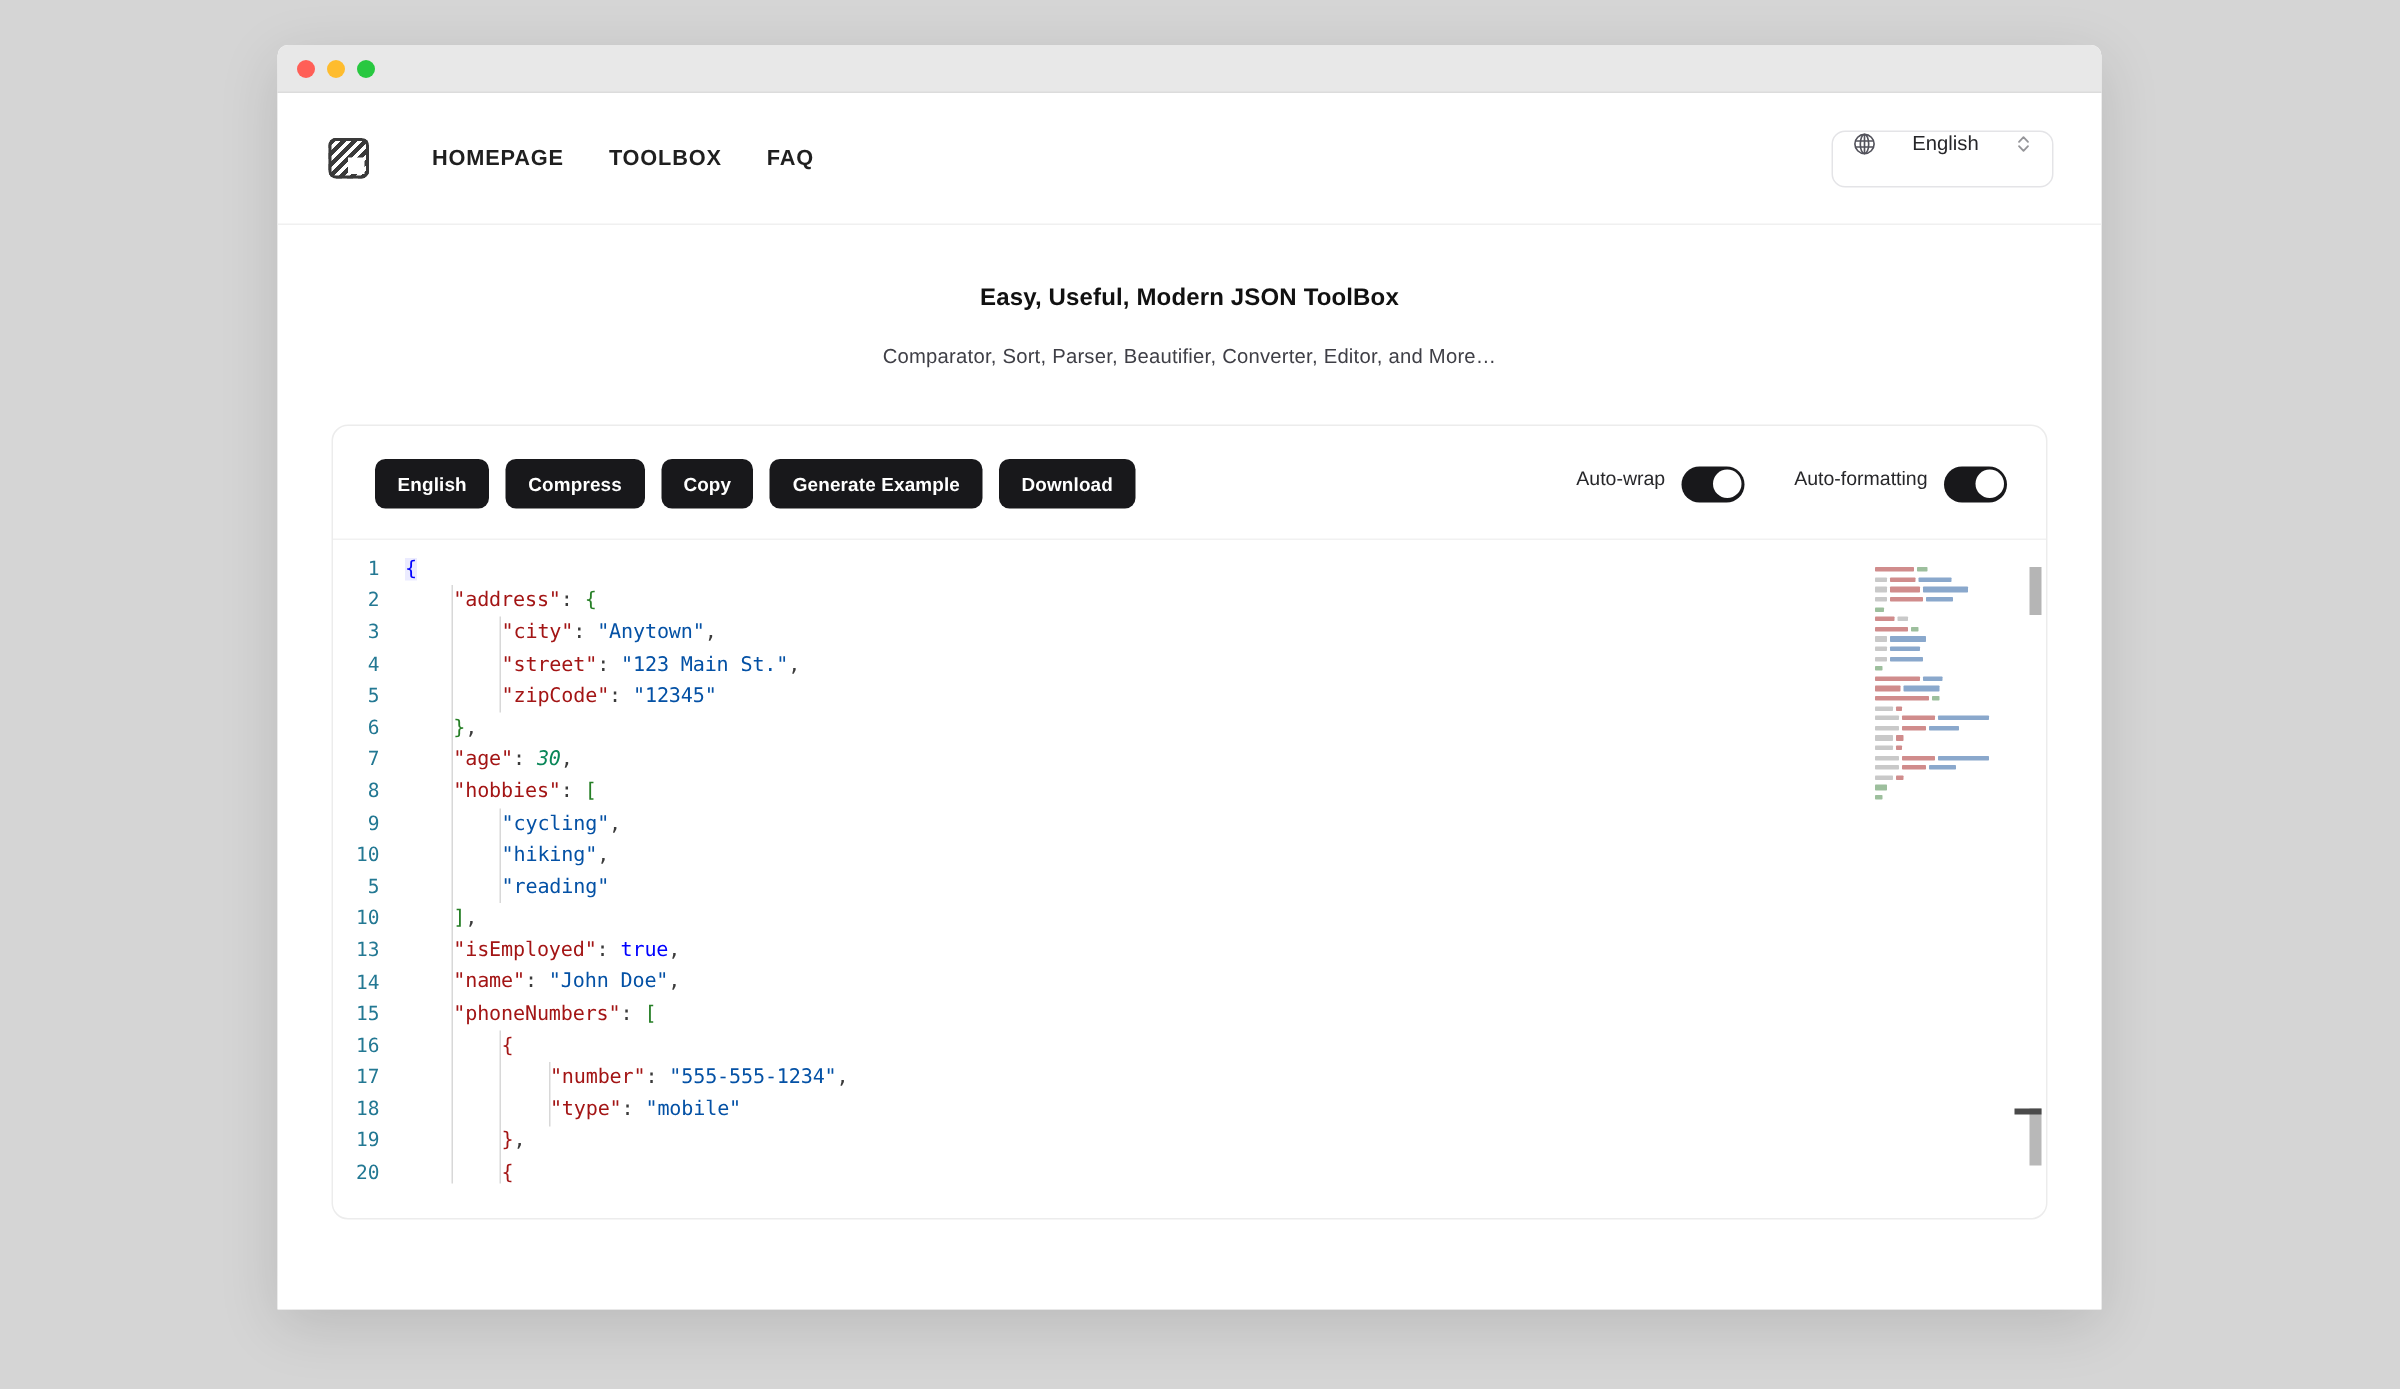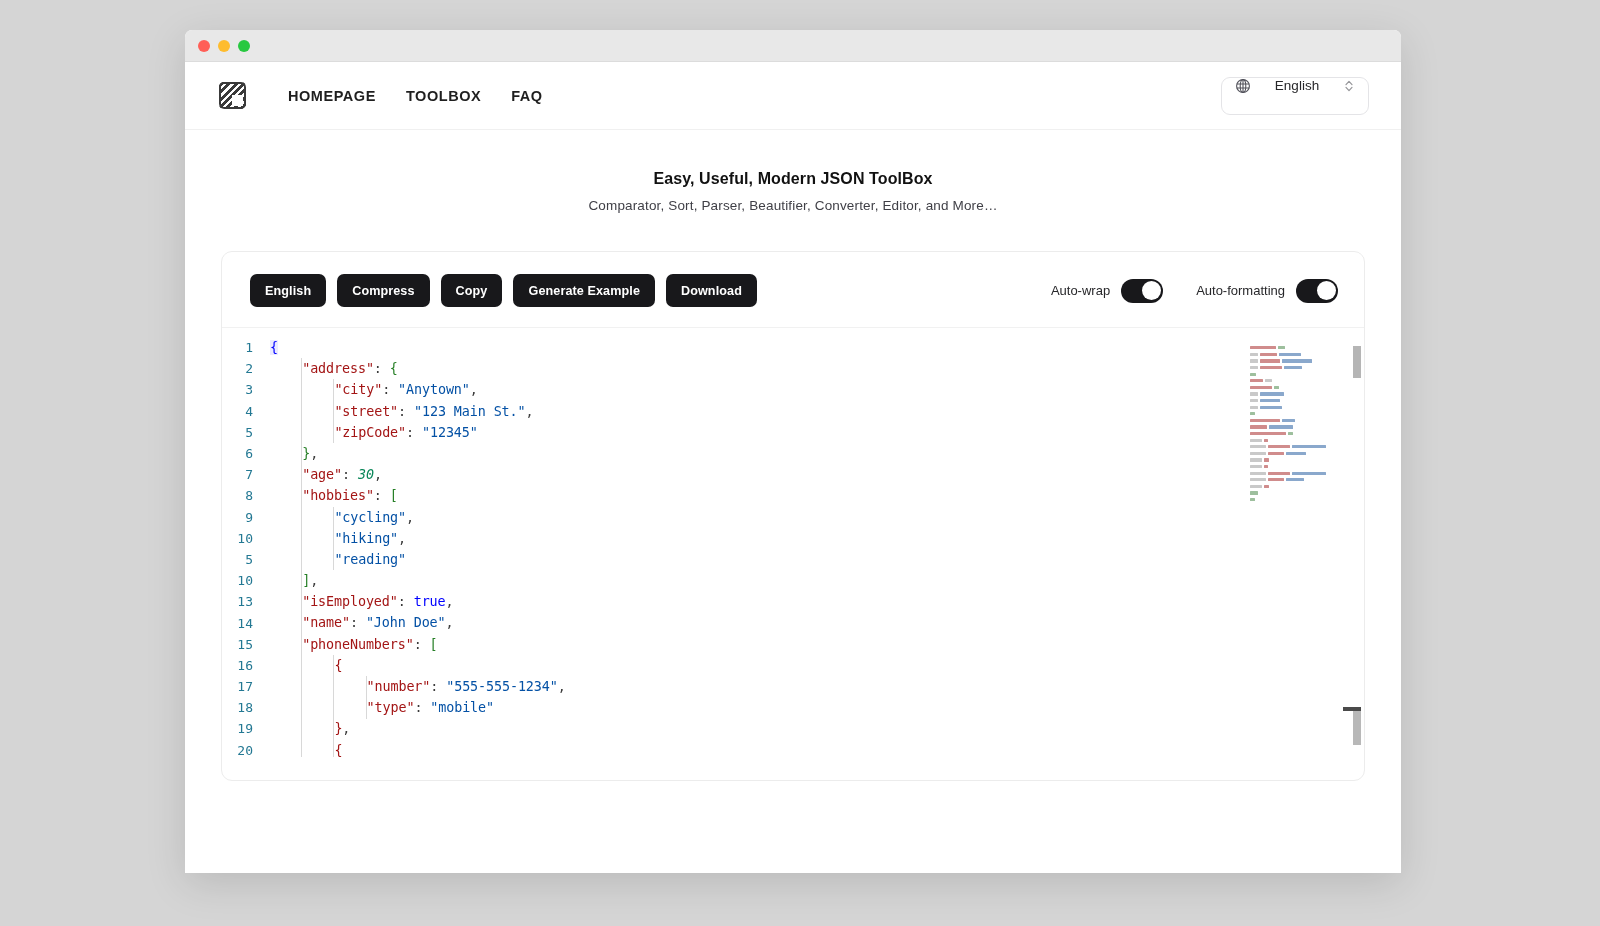--- a/index.html
+++ b/index.html
@@ -46,21 +46,21 @@
 
   .viewport {
     height: 811px;
     background: #ffffff;
     position: relative;
     overflow: hidden;
   }
 
   
   .site-header {
-    height: 68px;
+    height: 88px;
     display: flex;
     align-items: center;
     padding: 0 32px 0 34px;
     border-bottom: 1px solid #f0f0f0;
     background: #fff;
   }
 
   .logo {
     width: 27px;
     height: 27px;
@@ -135,21 +135,21 @@
 
   
   .hero { text-align: center; padding-top: 40px; }
   .hero h1 {
     font-size: 16px;
     font-weight: 700;
     color: #111;
     letter-spacing: .1px;
   }
   .hero p {
-    margin-top: 10px;
+    margin-top: 22px;
     font-size: 13.5px;
     color: #3f3f46;
     letter-spacing: .15px;
   }
 
   
   .card {
     margin: 38px 36px 0 36px;
     border: 1px solid #ececec;
     border-radius: 11px;
@@ -175,21 +175,20 @@
     font-size: 12.6px;
     font-weight: 600;
     margin-right: 11px;
     cursor: pointer;
     letter-spacing: .1px;
   }
 
   .toggles {
     margin-left: auto;
     display: flex;
-    align-items: center;
     gap: 11px;
   }
   .toggle-label {
     font-size: 13px;
     color: #27272a;
   }
   .switch {
     width: 42px;
     height: 24px;
     border-radius: 12px;

